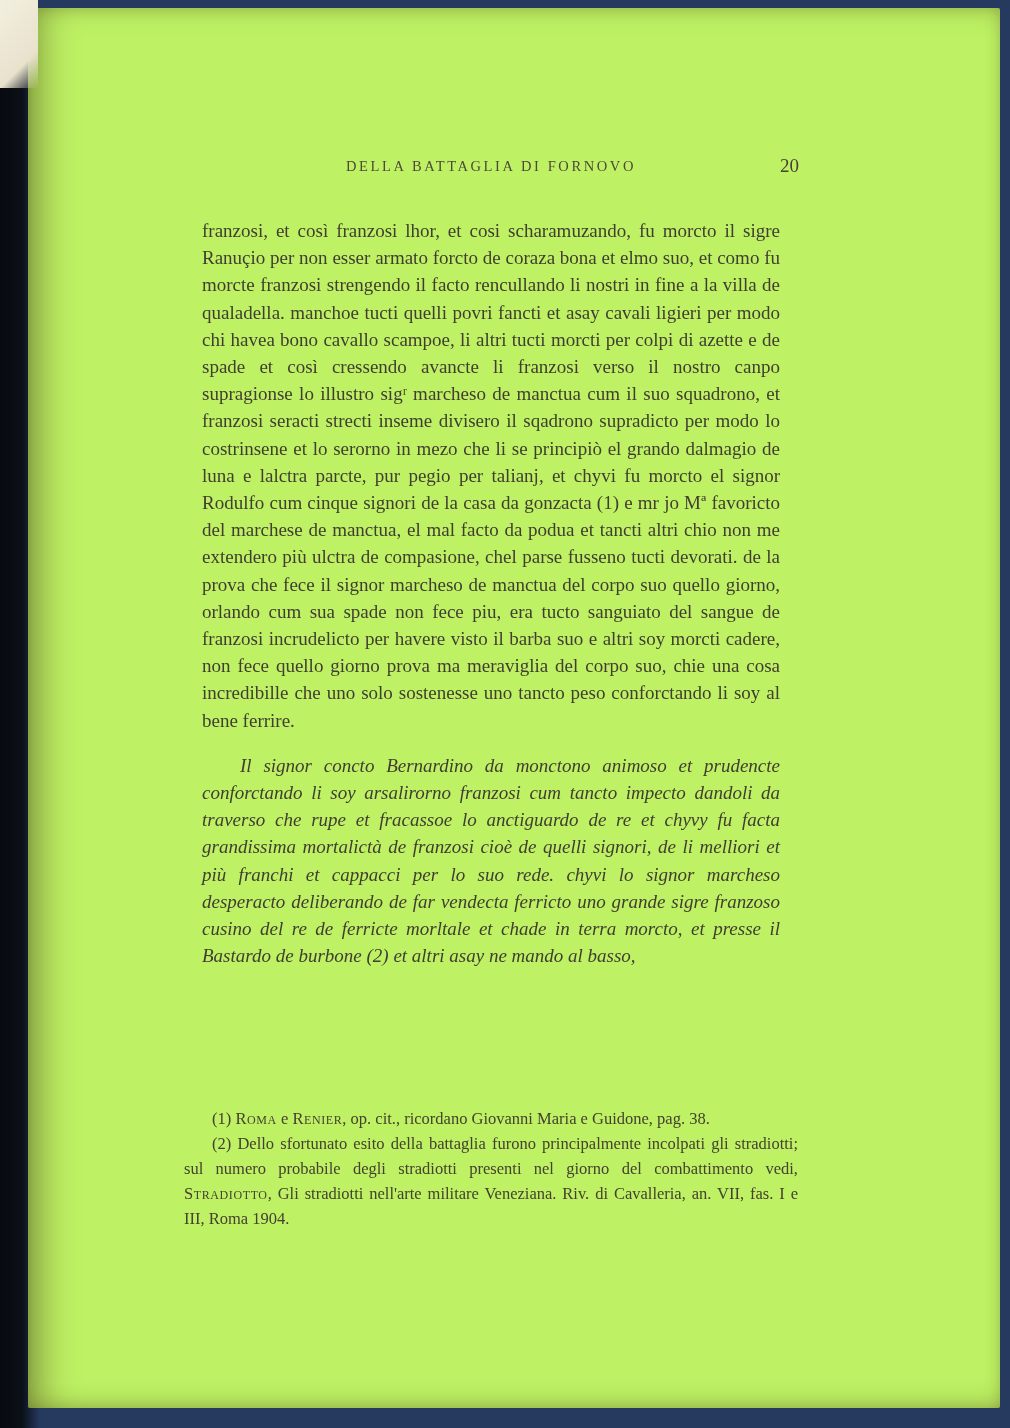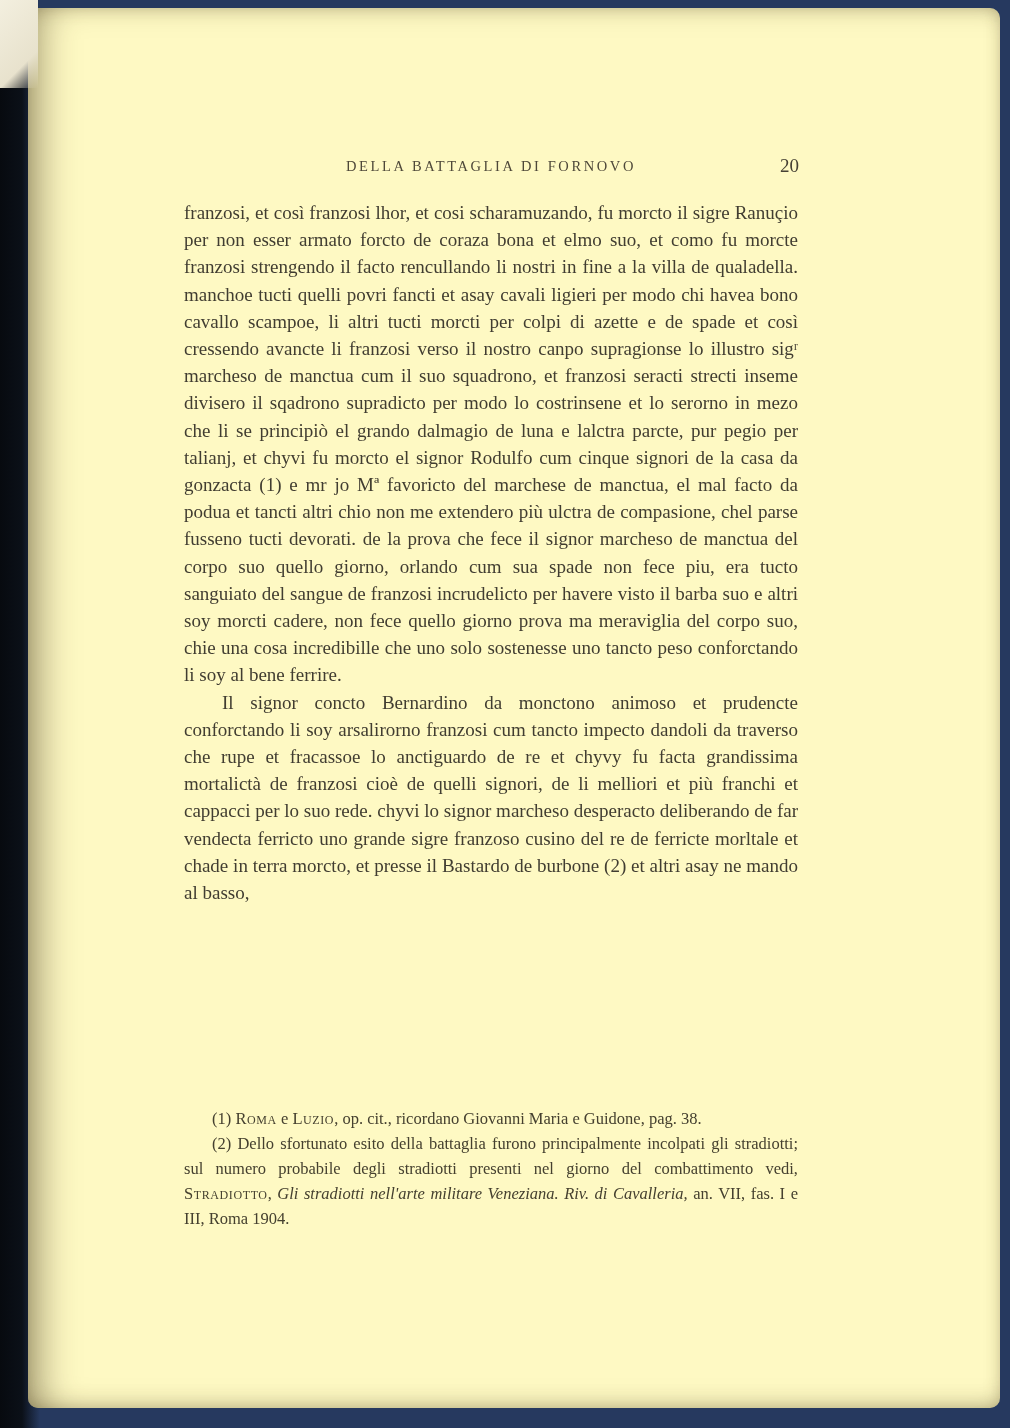--- a/index.html
+++ b/index.html
@@ -21,22 +21,22 @@
     position: absolute;
     left: 0; top: 0;
     width: 38px; height: 88px;
     background: linear-gradient(135deg, #f3efdf 0%, #e8e2cd 70%, rgba(232,226,205,0) 100%);
   }
   .page {
     position: absolute;
     left: 28px; top: 8px;
     width: 972px; height: 1400px;
     background: linear-gradient(100deg, #d9cfb2 0%, #e7dfc8 6%, #ece5d0 28%, #ebe4ce 72%, #e5decU 100%);
-    background-color: #fef9c3;
-    border-radius: 10px;
+    background-color: #bef264;
+    border-radius: 2px;
     box-shadow:
       inset 26px 0 38px -16px rgba(60, 45, 20, 0.50),
       inset -6px 0 18px -8px rgba(90, 75, 40, 0.25),
       inset 0 -10px 24px -12px rgba(90, 75, 40, 0.28),
       inset 0 8px 20px -10px rgba(90, 75, 40, 0.20);
   }
   .page-header {
     position: absolute;
     top: 150px; left: 157px;
     width: 612px;
@@ -57,53 +57,53 @@
   }
   .text-block {
     position: absolute;
     top: 191px; left: 156px;
     width: 614px;
     color: #413d31;
     font-size: 19px;
     line-height: 27.2px;
     text-align: justify;
   }
-  .para { margin: 0; }
-  .para.indent { text-indent: 38px; }
+  .para { margin: 18px; }
+  .para.indent { text-indent: 38px; font-style: italic; }
   .footnotes {
     position: absolute;
     top: 1098px; left: 156px;
     width: 614px;
     color: #45402f;
     font-size: 16.5px;
     line-height: 25px;
     text-align: justify;
   }
   .footnote { margin: 0; text-indent: 28px; }
   .seg-normal { font-style: normal; }
   .seg-smallcaps { font-variant: small-caps; letter-spacing: 0.6px; }
-  .seg-italic { font-style: italic; }
+  .seg-italic { }
 </style>
 </head>
 <body>
 
 <div class="spine-shadow"></div>
 
 <div class="page">
 
   <div class="page-header">
     <span class="running-title">DELLA BATTAGLIA DI FORNOVO</span>
     <span class="page-number">20</span>
   </div>
 
   <div class="text-block">
     <p class="para no-indent">franzosi, et così franzosi lhor, et cosi scharamuzando, fu morcto il sigre Ranuçio per non esser armato forcto de coraza bona et elmo suo, et como fu morcte franzosi strengendo il facto rencullando li nostri in fine a la villa de qualadella. manchoe tucti quelli povri fancti et asay cavali ligieri per modo chi havea bono cavallo scampoe, li altri tucti morcti per colpi di azette e de spade et così cressendo avancte li franzosi verso il nostro canpo supragionse lo illustro sigʳ marcheso de manctua cum il suo squadrono, et franzosi seracti strecti inseme divisero il sqadrono supradicto per modo lo costrinsene et lo serorno in mezo che li se principiò el grando dalmagio de luna e lalctra parcte, pur pegio per talianj, et chyvi fu morcto el signor Rodulfo cum cinque signori de la casa da gonzacta (1) e mr jo Mª favoricto del marchese de manctua, el mal facto da podua et tancti altri chio non me extendero più ulctra de compasione, chel parse fusseno tucti devorati. de la prova che fece il signor marcheso de manctua del corpo suo quello giorno, orlando cum sua spade non fece piu, era tucto sanguiato del sangue de franzosi incrudelicto per havere visto il barba suo e altri soy morcti cadere, non fece quello giorno prova ma meraviglia del corpo suo, chie una cosa incredibille che uno solo sostenesse uno tancto peso conforctando li soy al bene ferrire.</p>
     <p class="para indent">Il signor concto Bernardino da monctono animoso et prudencte conforctando li soy arsalirorno franzosi cum tancto impecto dandoli da traverso che rupe et fracassoe lo anctiguardo de re et chyvy fu facta grandissima mortalictà de franzosi cioè de quelli signori, de li melliori et più franchi et cappacci per lo suo rede. chyvi lo signor marcheso desperacto deliberando de far vendecta ferricto uno grande sigre franzoso cusino del re de ferricte morltale et chade in terra morcto, et presse il Bastardo de burbone (2) et altri asay ne mando al basso,</p>
   </div>
 
   <div class="footnotes" id="footnotes">
-      <p class="footnote"><span class="seg-normal">(1) </span><span class="seg-smallcaps">Roma</span><span class="seg-normal"> e </span><span class="seg-smallcaps">Luzio</span><span class="seg-normal">, op. cit., ricordano Giovanni Maria e Guidone, pag. 38.</span></p>
+      <p class="footnote"><span class="seg-normal">(1) </span><span class="seg-smallcaps">Roma</span><span class="seg-normal"> e </span><span class="seg-smallcaps">Renier</span><span class="seg-normal">, op. cit., ricordano Giovanni Maria e Guidone, pag. 38.</span></p>
       <p class="footnote"><span class="seg-normal">(2) Dello sfortunato esito della battaglia furono principalmente incolpati gli stradiotti; sul numero probabile degli stradiotti presenti nel giorno del combattimento vedi, </span><span class="seg-smallcaps">Stradiotto</span><span class="seg-normal">, </span><span class="seg-italic">Gli stradiotti nell'arte militare Veneziana. Riv. di Cavalleria,</span><span class="seg-normal"> an. VII, fas. I e III, Roma 1904.</span></p>
     </div>
 
 </div>
 
 <div class="corner-light"></div>
 
 </body></html>

